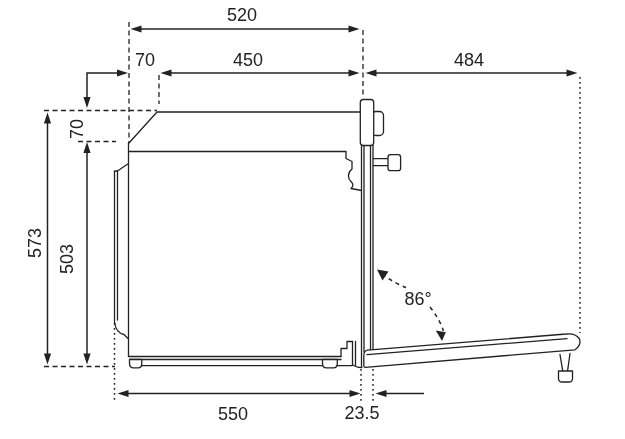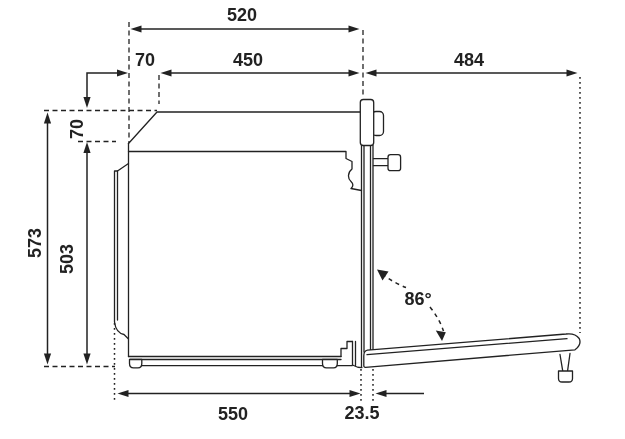--- a/index.html
+++ b/index.html
@@ -3,21 +3,20 @@
 <meta charset="utf-8">
 <style>
   :root{
     --ink:#222222;
     --bg:#ffffff;
   }
   html,body{margin:0;padding:0;background:var(--bg);}
   .stage{
     width:625px;height:439px;position:relative;background:var(--bg);
     font-family:"Liberation Sans", sans-serif;
-    font-weight:bold;
   }
   svg{display:block;}
   
   .body-line{stroke:var(--ink);stroke-width:1.3;fill:none;stroke-linejoin:round;stroke-linecap:round;}
   .body-fill{stroke:var(--ink);stroke-width:1.3;fill:var(--bg);stroke-linejoin:round;}
   .dim-line{stroke:var(--ink);stroke-width:1.5;fill:none;}
   .dash{stroke:var(--ink);stroke-width:1.3;fill:none;stroke-dasharray:5 3.5;}
   .dot{stroke:var(--ink);stroke-width:1.5;fill:none;stroke-dasharray:1.8 3.2;}
   .arc{stroke:var(--ink);stroke-width:1.5;fill:none;stroke-dasharray:4 4;}
   .arrow{fill:var(--ink);stroke:none;}

